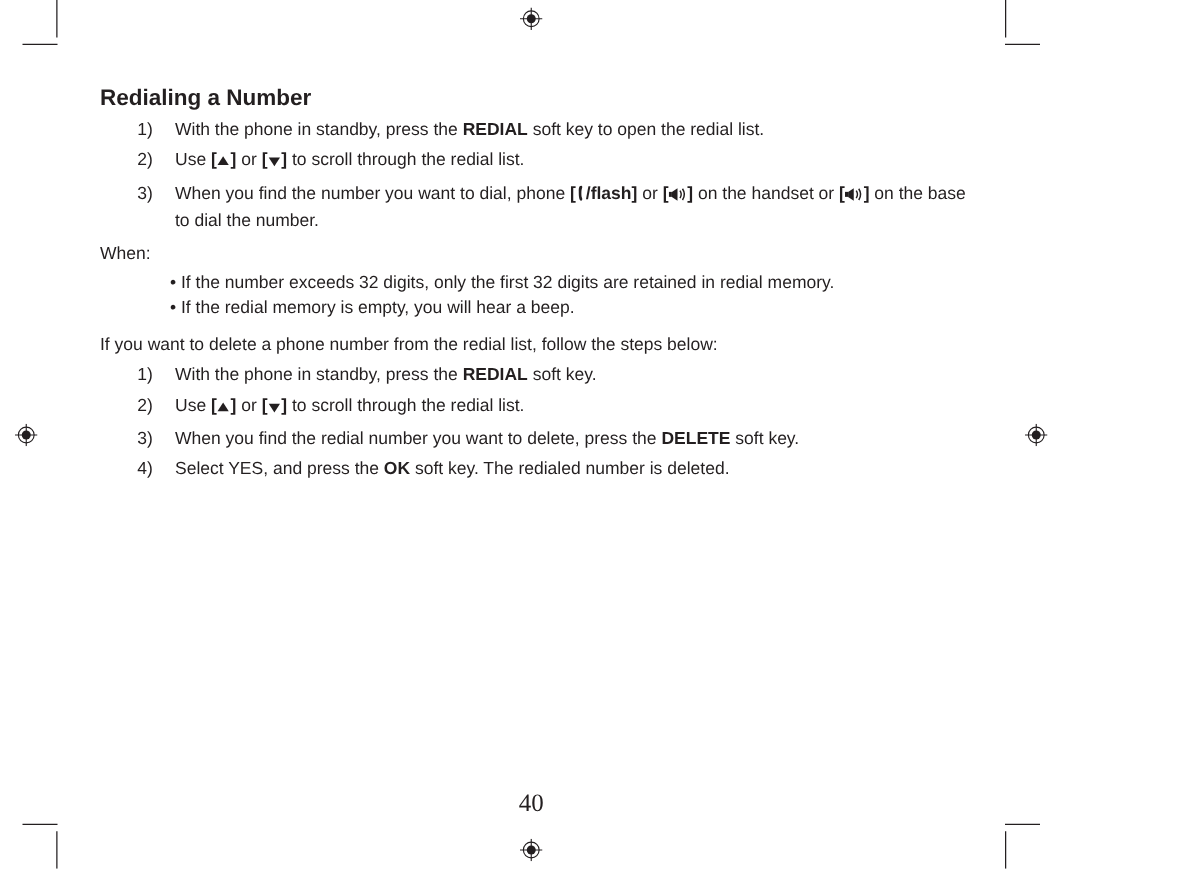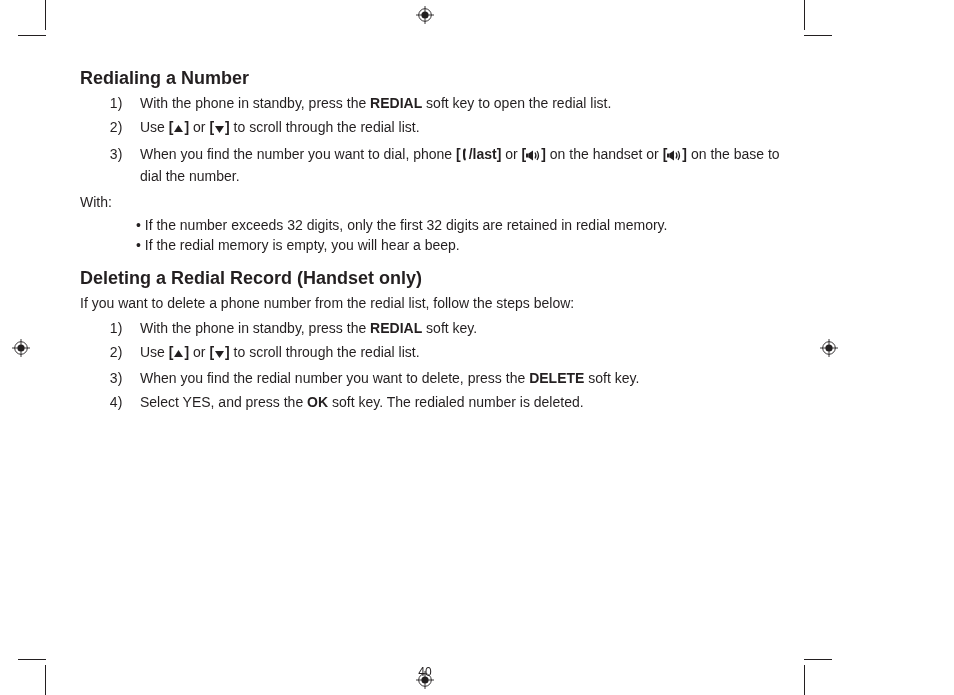--- a/index.html
+++ b/index.html
@@ -83,22 +83,23 @@
   .section2 { margin-top: 8px; }
   .bold { font-weight: bold; }
   .icon {
     display: inline-block;
     vertical-align: -2px;
   }
   .pagenum {
     position: absolute;
     left: 50%;
     transform: translateX(-50%);
-    bottom: 16px;
-    font-size: 12px;
+    bottom: 40px;
+    font-size: 20px;
+    font-family: Liberation Serif, serif;
   }
 </style>
 </head>
 <body>
 
 <div class="page">
 
   <div class="crop tl"></div>
   <div class="crop tr"></div>
   <div class="crop bl"></div>
@@ -148,42 +149,41 @@
       <li>
         <span>Use </span><span class="bold">[</span><span class="icon"><svg width="11" height="10" viewBox="0 0 11 10">
               <polygon points="5.5,1 10,8 1,8" fill="#231f20"></polygon>
             </svg></span><span class="bold">]</span><span> or </span><span class="bold">[</span><span class="icon"><svg width="11" height="10" viewBox="0 0 11 10">
               <polygon points="1,2 10,2 5.5,9" fill="#231f20"></polygon>
             </svg></span><span class="bold">]</span><span> to scroll through the redial list.</span>
       </li>
       <li>
         <span>When you find the number you want to dial, phone </span><span class="bold">[</span><span class="icon"><svg width="8" height="13" viewBox="0 0 8 13">
               <path d="M4 0.5 C2 0.5 2 3 2 5 C2 8 2 12.5 4 12.5 C5 12.5 5 11 4.5 10 C4 9 4 4 4.5 3 C5 2 5 0.5 4 0.5 Z" fill="#231f20"></path>
-            </svg></span><span class="bold">/last]</span><span> or </span><span class="bold">[</span><span class="icon"><svg width="15" height="11" viewBox="0 0 15 11">
+            </svg></span><span class="bold">/flash]</span><span> or </span><span class="bold">[</span><span class="icon"><svg width="15" height="11" viewBox="0 0 15 11">
               <rect x="0" y="3.5" width="2.5" height="4" fill="#231f20"></rect>
               <polygon points="2.5,3.5 7,0.5 7,10.5 2.5,7.5" fill="#231f20"></polygon>
               <path d="M9 2.5 Q11 5.5 9 8.5" fill="none" stroke="#231f20" stroke-width="1.2"></path>
               <path d="M11 1 Q14 5.5 11 10" fill="none" stroke="#231f20" stroke-width="1.2"></path>
             </svg></span><span class="bold">]</span><span> on the handset or </span><span class="bold">[</span><span class="icon"><svg width="15" height="11" viewBox="0 0 15 11">
               <rect x="0" y="3.5" width="2.5" height="4" fill="#231f20"></rect>
               <polygon points="2.5,3.5 7,0.5 7,10.5 2.5,7.5" fill="#231f20"></polygon>
               <path d="M9 2.5 Q11 5.5 9 8.5" fill="none" stroke="#231f20" stroke-width="1.2"></path>
               <path d="M11 1 Q14 5.5 11 10" fill="none" stroke="#231f20" stroke-width="1.2"></path>
             </svg></span><span class="bold">]</span><span> on the base to dial the number.</span>
       </li>
     </ol>
 
-    <div class="note-label">With:</div>
+    <div class="note-label">When:</div>
     <ul class="notes">
       <li>If the number exceeds 32 digits, only the first 32 digits are retained in redial memory.</li>
       <li>If the redial memory is empty, you will hear a beep.</li>
     </ul>
 
     <div class="section2">
-      <h2>Deleting a Redial Record (Handset only)</h2>
       <p class="intro">If you want to delete a phone number from the redial list, follow the steps below:</p>
 
       <ol class="steps">
         <li>
           <span>With the phone in standby, press the </span><span class="bold">REDIAL</span><span> soft key.</span>
         </li>
         <li>
           <span>Use </span><span class="bold">[</span><span class="icon"><svg width="11" height="10" viewBox="0 0 11 10">
                 <polygon points="5.5,1 10,8 1,8" fill="#231f20"></polygon>
               </svg></span><span class="bold">]</span><span> or </span><span class="bold">[</span><span class="icon"><svg width="11" height="10" viewBox="0 0 11 10">

